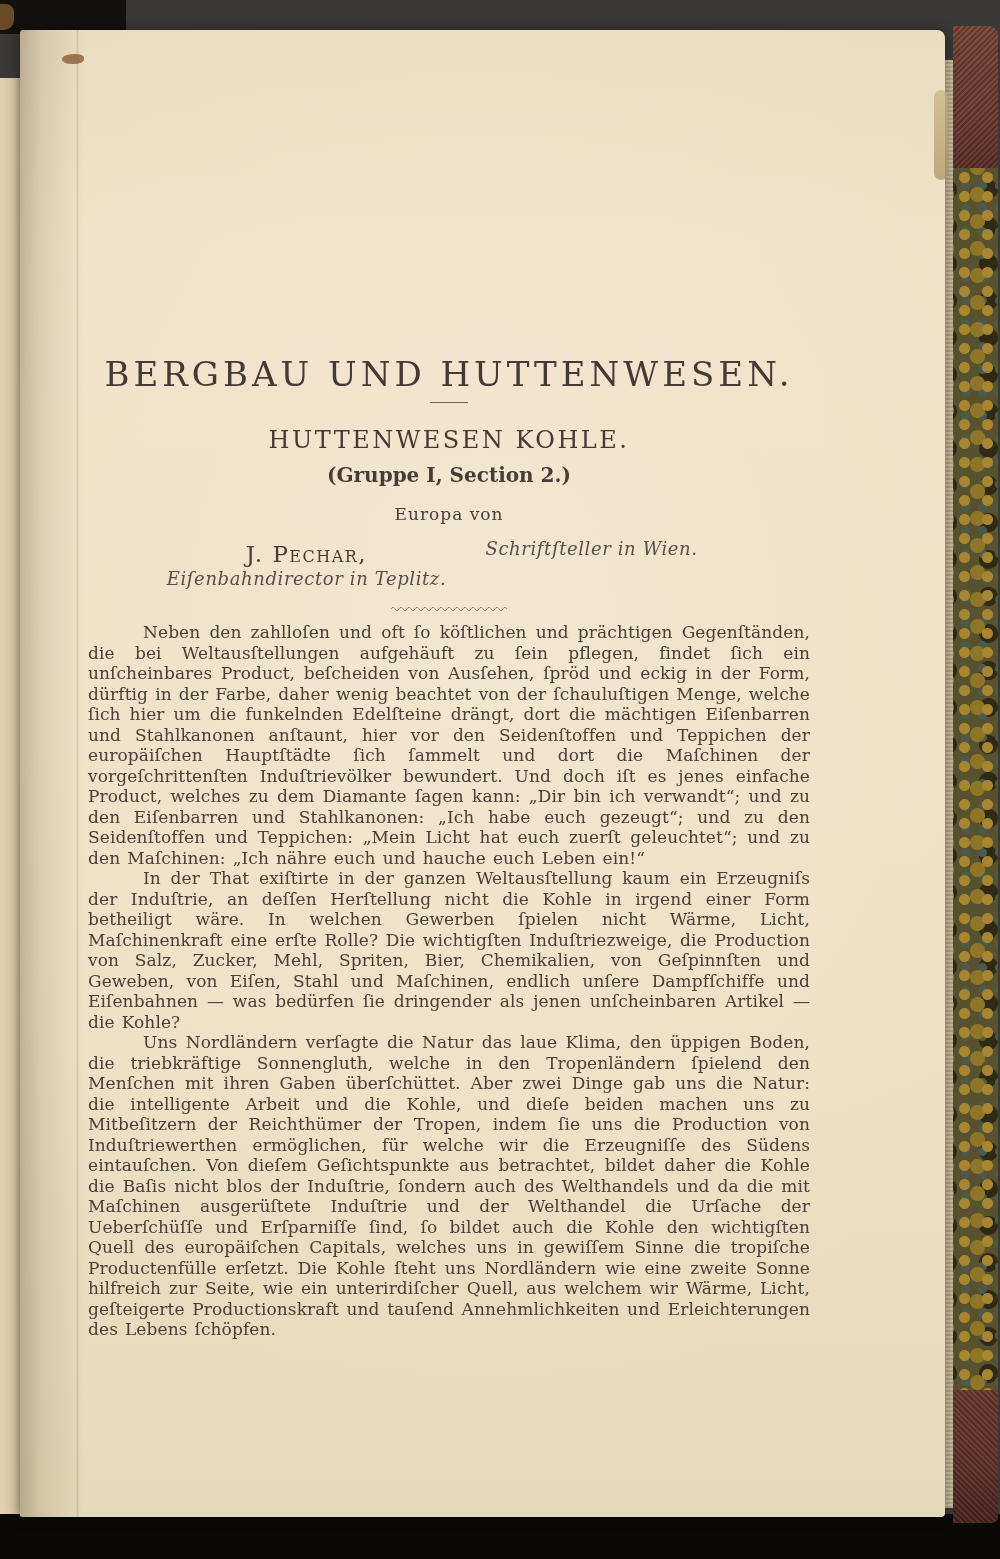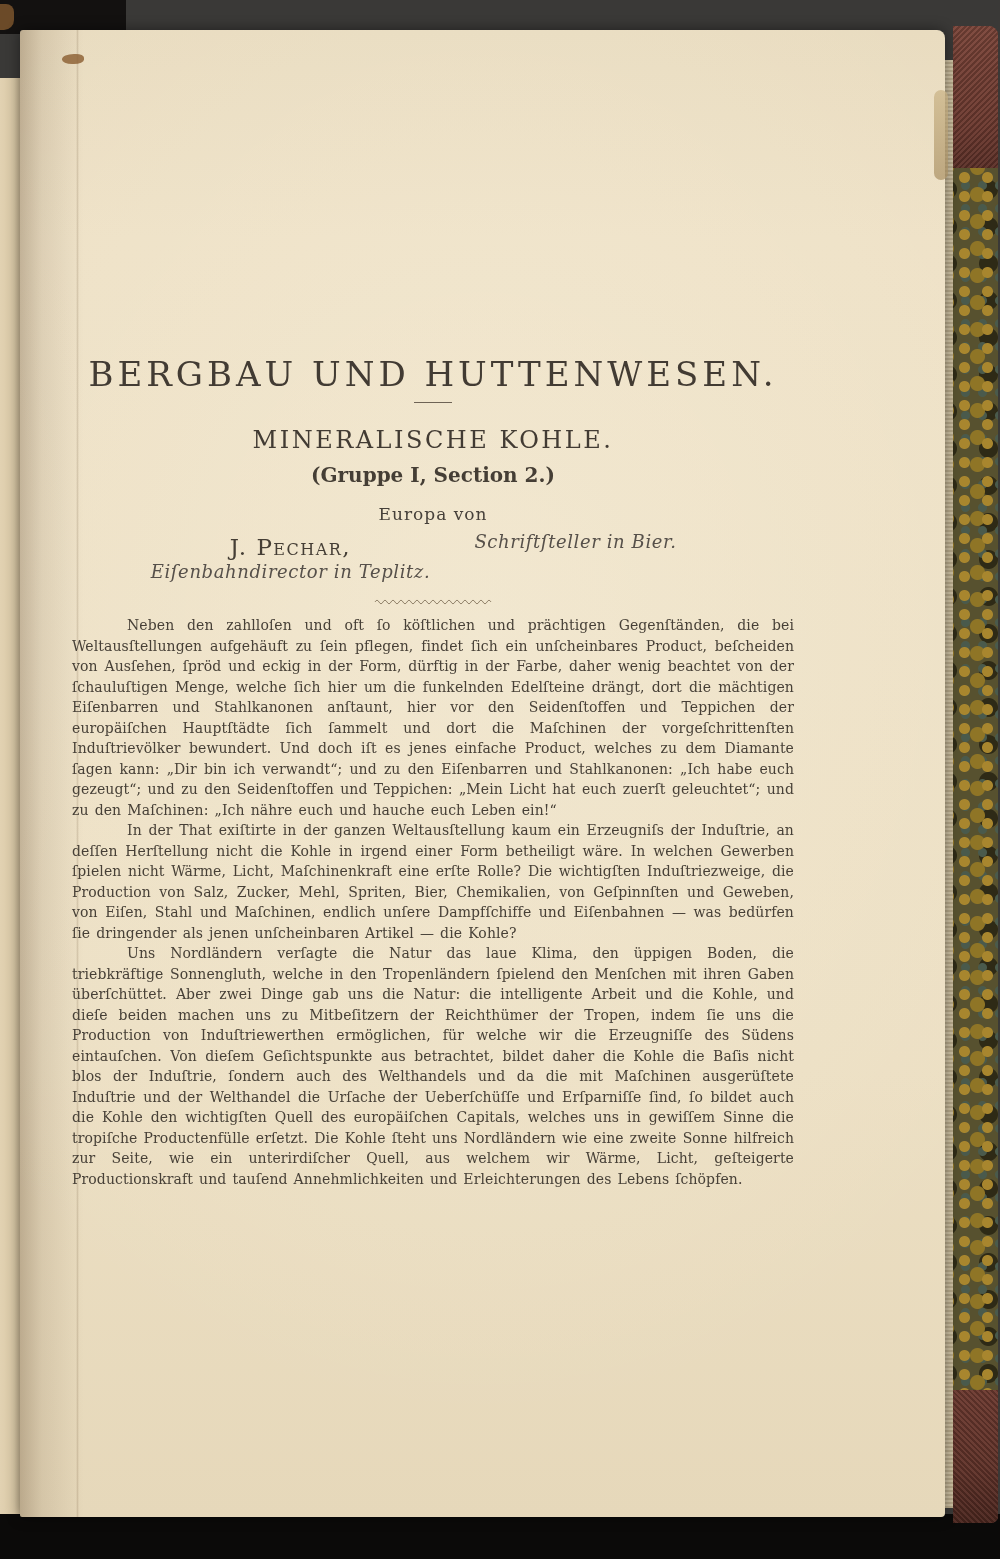--- a/index.html
+++ b/index.html
@@ -86,21 +86,21 @@
     position: absolute; left: 42px; top: 24px; width: 22px; height: 10px;
     background: #8a5c30; border-radius: 60% 40% 50% 50%; opacity: 0.8;
   }
   .corner-wear {
     position: absolute; right: -3px; top: 60px; width: 14px; height: 90px;
     background: linear-gradient(180deg, #c9b284, #a98f62); border-radius: 8px; opacity: 0.7;
   }
 
   
   .content {
-    position: absolute; left: 52px; top: 296px; width: 722px;
+    position: absolute; left: 68px; top: 296px; width: 722px;
     color: #46403a;
   }
   .title {
     margin: 0; padding-top: 30px;
     font-size: 34px; font-weight: 500; line-height: 36px;
     letter-spacing: 4px; text-align: center; color: #423b33; white-space: nowrap;
   }
   .group-caption {
     margin-top: 17px; font-size: 20px; font-weight: bold; line-height: 25px;
     text-align: center; color: #453e35;
@@ -116,37 +116,37 @@
   .section-caption {
     margin-top: 7px; font-size: 20px; font-weight: bold; line-height: 26px;
     text-align: center; color: #453e35;
   }
   .byline {
     margin-top: 15px; font-size: 17px; line-height: 22px; letter-spacing: 1px;
     text-align: center;
   }
   .authors {
     display: grid; grid-template-columns: 1fr 1fr;
-    width: 570px; margin: 7px auto 0 auto;
+    width: 570px; margin: 14px auto 0 auto;
   }
   .author { text-align: center; }
   .author-name {
     font-variant: small-caps; font-size: 23px; line-height: 30px;
     letter-spacing: 1.5px; color: #453e35;
   }
   .author-name sup { font-size: 12px; letter-spacing: 0; }
   .author-affiliation {
     font-style: italic; font-size: 18px; line-height: 19px;
     letter-spacing: 0.6px; color: #56504a;
   }
   .wavy-wrap { text-align: center; margin-top: 9px; height: 8px; }
   .body-text { margin-top: 17px; }
   .body-text p {
     margin: 0; text-indent: 55px;
-    font-size: 14px; line-height: 20.5px;
+    font-size: 17px; line-height: 20.5px;
     text-align: justify; letter-spacing: 0.1px; word-spacing: 1.5px;
     color: #474037;
   }
 </style>
 </head>
 <body>
 
 <div class="stage">
 
   <div class="black-patch-topleft"></div>
@@ -168,33 +168,33 @@
     <div class="tear-speck"></div>
     <div class="corner-wear"></div>
 
     <div class="content">
 
       <h1 class="title">BERGBAU UND HUTTENWESEN.</h1>
 
 
       <hr class="rule">
 
-      <h2 class="section-title">MINERALISCHE KOHLE.</h2>
+      <h2 class="section-title">HUTTENWESEN KOHLE.</h2>
 
       <div class="section-caption">(Gruppe I, Section 2.)</div>
 
       <div class="byline">Europa von</div>
 
       <div class="authors">
         <div class="author">
           <div class="author-name">J. Pechar,</div>
           <div class="author-affiliation">Eiſenbahndirector in Teplitz.</div>
         </div>
         <div class="author">
-          <div class="author-affiliation">Schriftſteller in Bier.</div>
+          <div class="author-affiliation">Schriftſteller in Wien.</div>
         </div>
       </div>
 
       <div class="wavy-wrap">
         <svg width="118" height="8" viewBox="0 0 118 8">
           <path d="M1 5 q2 -3.5 4 0 t4 0 t4 0 t4 0 t4 0 t4 0 t4 0 t4 0 t4 0 t4 0 t4 0 t4 0 t4 0 t4 0 t4 0 t4 0 t4 0 t4 0 t4 0 t4 0 t4 0 t4 0 t4 0 t4 0 t4 0 t4 0 t4 0 t4 0 t4 0" fill="none" stroke="#93846c" stroke-width="1"></path>
         </svg>
       </div>
 
       <div class="body-text">

